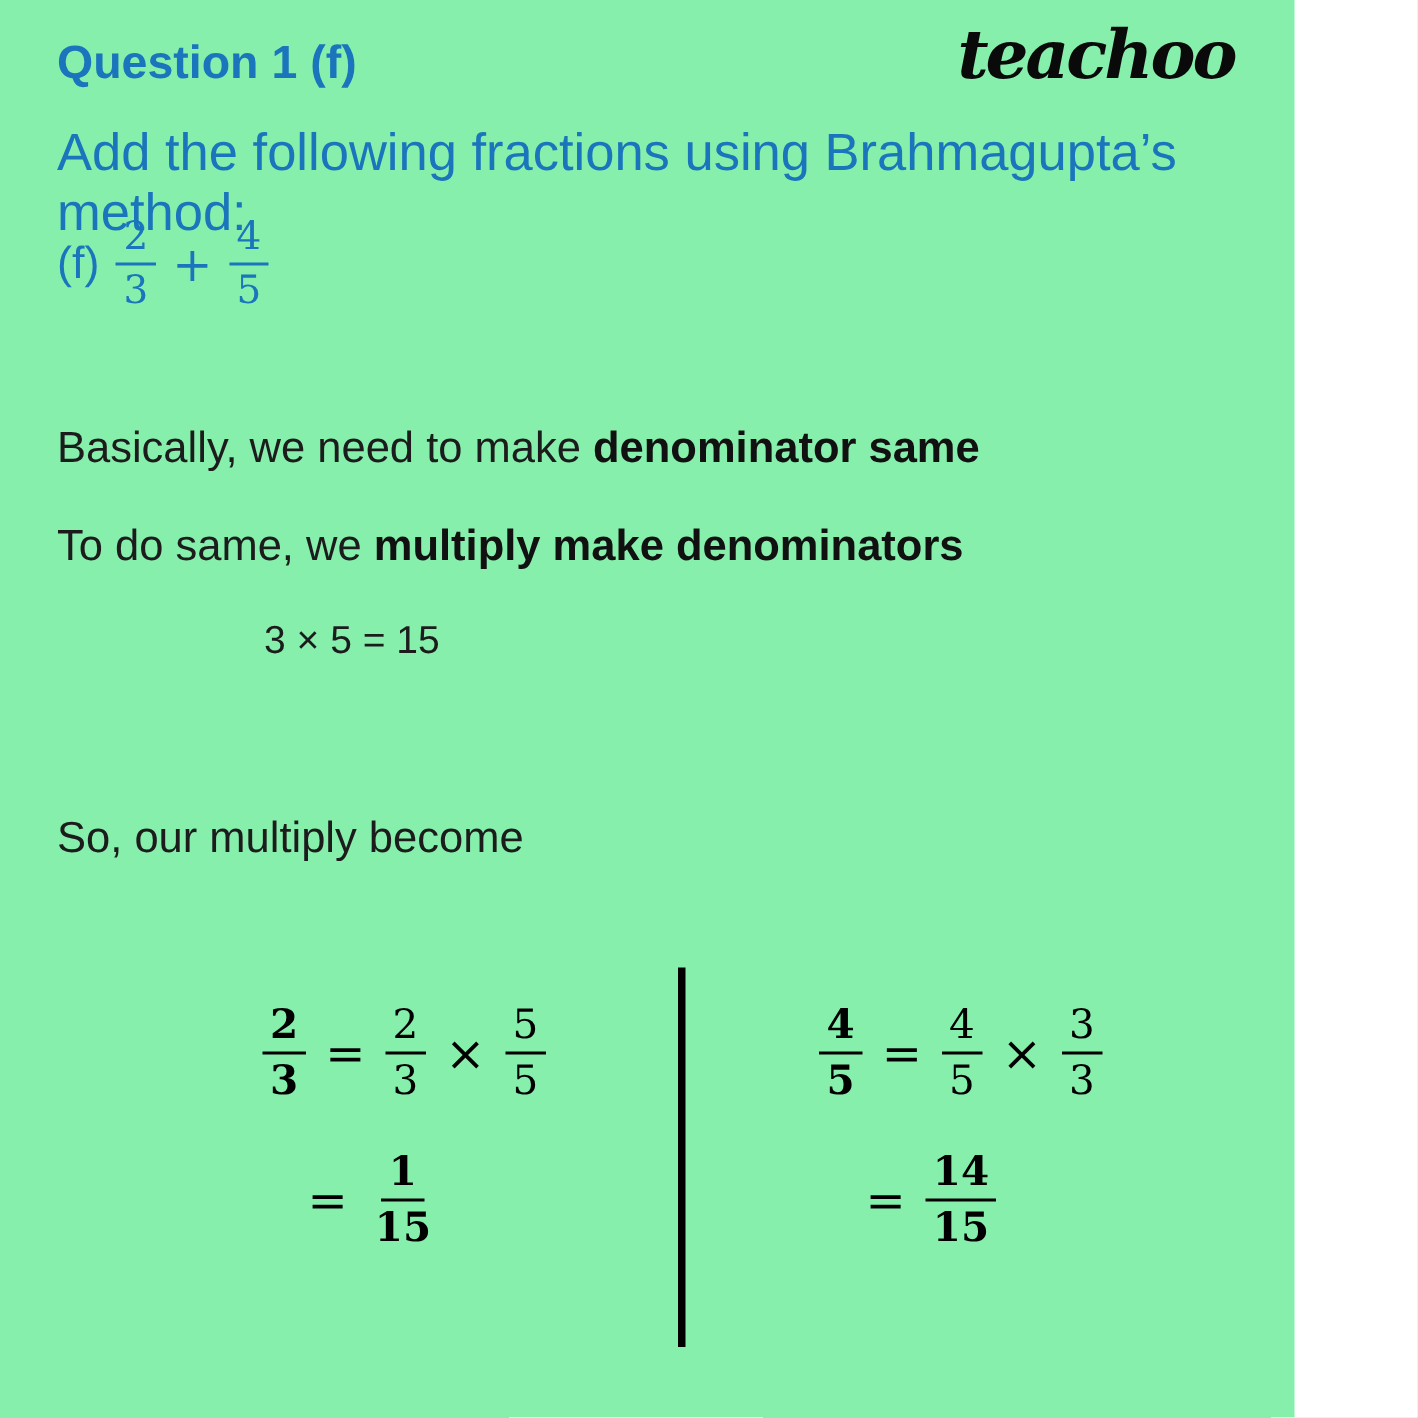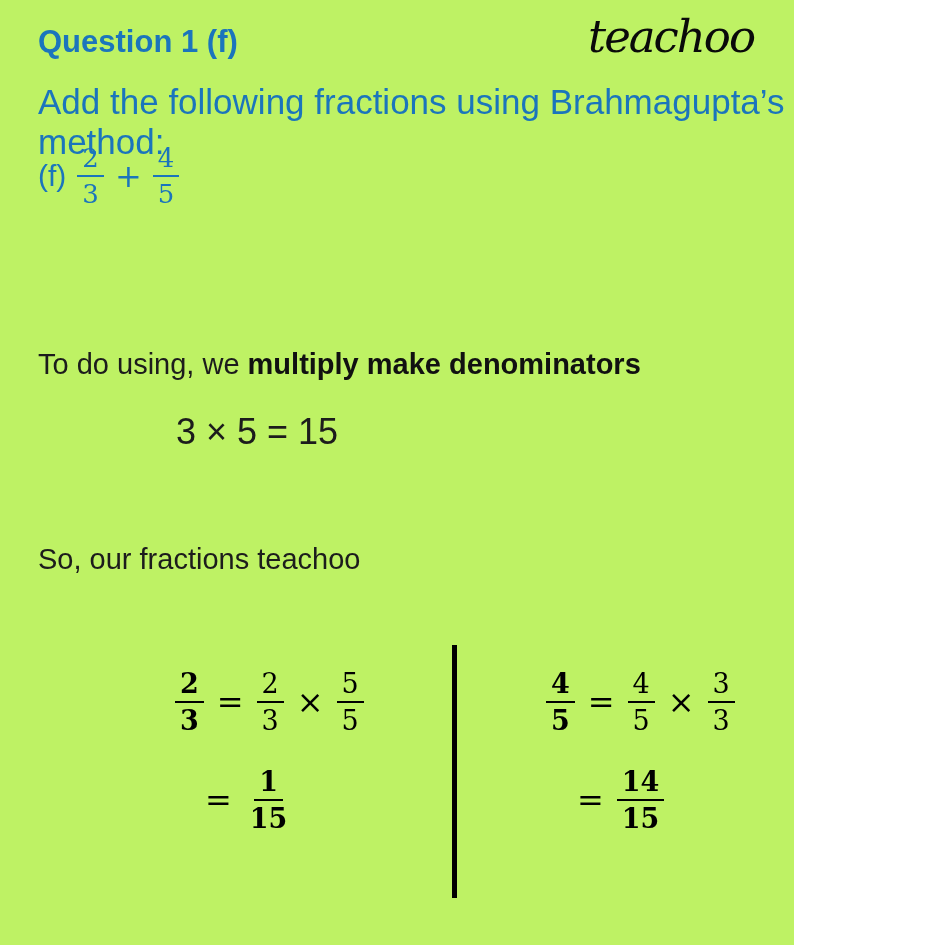--- a/index.html
+++ b/index.html
@@ -4,38 +4,38 @@
 <style>
   :root{
     --text-blue:#1b75bc;
     --bar-blue:#0d76c4;
     --bar-black:#000000;
     --text-black:#1c1c1c;
   }
   html,body{margin:0;padding:0;background:#ffffff;}
   .slide{
     position:relative;
-    width:794px;height:945px;
-    background:#bef264;
+    width:863px;height:945px;
+    background:#86efac;
     overflow:hidden;
     font-family:"Liberation Sans",sans-serif;
     color:var(--text-black);
   }
   
   .bar-blue{position:absolute;left:929px;top:0;width:16px;height:170px;background:var(--bar-blue);}
   .bar-black{position:absolute;left:929px;top:170px;width:16px;height:775px;background:var(--bar-black);}
 
   .page-title{
     position:absolute;left:38px;top:24px;
     font-size:31px;font-weight:bold;color:var(--text-blue);
   }
   .logo{
     position:absolute;right:40px;top:10px;
     font-family:"DejaVu Serif",serif;
-    font-style:italic;font-weight:normal;
+    font-style:italic;font-weight:bold;
     font-size:45px;letter-spacing:-2px;color:#0a0a0a;
   }
   .instruction{
     position:absolute;left:38px;top:82px;
     font-size:35px;color:var(--text-blue);
   }
   .expr-row{
     position:absolute;left:38px;top:145px;
     display:flex;align-items:center;gap:11px;
     color:var(--text-blue);
@@ -52,21 +52,21 @@
   .frac .num{padding:0 5px 4px;border-bottom:2.5px solid currentColor;}
   .frac .den{padding:4px 5px 0;}
   .q-frac{font-size:26px;color:var(--text-blue);}
   .w-frac{font-size:27px;color:#000;}
   .b{font-weight:bold;}
 
   .para{position:absolute;left:38px;font-size:29px;color:var(--text-black);}
   .para b{font-weight:bold;color:#111;}
   #para1{top:283px;}
   #para2{top:348px;}
-  .calc{position:absolute;left:176px;top:411px;font-size:36px;color:var(--text-black);}
+  .calc{position:absolute;left:176px;top:411px;font-size:26px;color:var(--text-black);}
   #para3{top:543px;}
 
   .divider{position:absolute;left:452px;top:645px;width:5px;height:253px;background:#000;}
 
   .mrow{position:absolute;display:flex;align-items:center;gap:13px;color:#000;}
   #eq-left-1{left:175px;top:670px;}
   #eq-left-2{left:205px;top:768px;}
   #eq-right-1{left:546px;top:670px;}
   #eq-right-2{left:577px;top:768px;}
 </style>
@@ -89,28 +89,31 @@
       <span class="num">2</span>
       <span class="den">3</span>
     </span>
     <span class="sign">+</span>
     <span class="frac q-frac">
       <span class="num">4</span>
       <span class="den">5</span>
     </span>
   </div>
 
+  <div class="para" id="para1">
+    <span>Basically, we need to make </span><b>denominator same</b>
+  </div>
 
   <div class="para" id="para2">
-    <span>To do using, we </span><b>multiply make denominators</b>
+    <span>To do same, we </span><b>multiply make denominators</b>
   </div>
 
   <div class="calc">3 × 5 = 15</div>
 
-  <div class="para" id="para3">So, our fractions teachoo</div>
+  <div class="para" id="para3">So, our multiply become</div>
 
   <div class="divider"></div>
 
   <div class="mrow" id="eq-left-1">
     <span class="frac w-frac b">
       <span class="num">2</span>
       <span class="den">3</span>
     </span>
     <span class="sign">=</span>
     <span class="frac w-frac">

